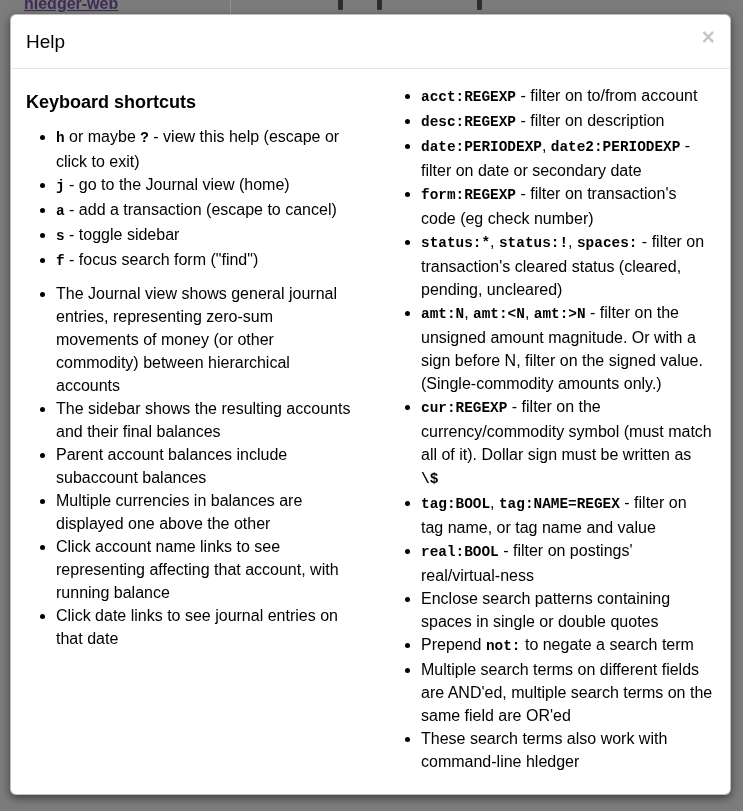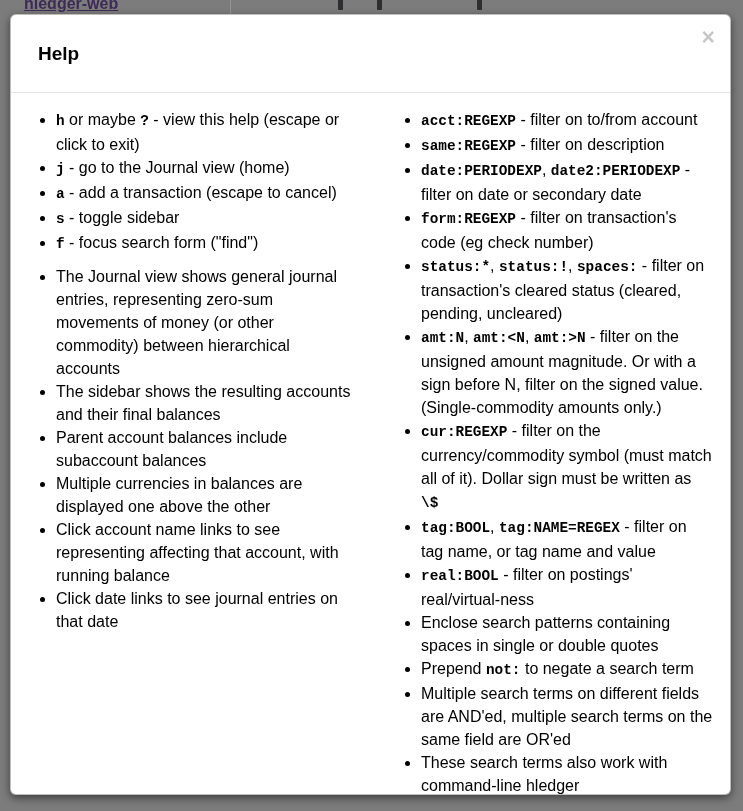--- a/index.html
+++ b/index.html
@@ -14,21 +14,21 @@
     color:#3d2b56;text-decoration:underline;}
   .vline{position:absolute;left:230px;top:0;width:1px;height:14px;background:#949494;}
   .stem{position:absolute;top:-2px;width:5px;height:12px;background:#2e2e31;border-radius:1px;}
   .stem1{left:338px;} .stem2{left:377px;} .stem3{left:477px;}
 
   
   .modal{position:absolute;left:10px;top:14px;width:721px;height:781px;box-sizing:border-box;
     background:#fff;border:1px solid rgba(0,0,0,.25);border-radius:6px;
     box-shadow:0 3px 9px rgba(0,0,0,.5);}
   .modal-header{position:relative;padding:13px 15px;border-bottom:1px solid #e5e5e5;}
-  .modal-title{margin:12px;font-size:19px;font-weight:700;line-height:27px;color:#000;}
+  .modal-title{margin:0;font-size:19px;font-weight:400;line-height:27px;color:#000;}
   .close{position:absolute;right:15px;top:11px;border:0;background:none;padding:0;
     font-family:"Liberation Sans",sans-serif;font-size:23px;font-weight:bold;line-height:1;
     color:#000;opacity:.22;cursor:pointer;text-shadow:0 1px 0 #fff;}
   .modal-body{box-sizing:border-box;min-height:727px;padding:15px 15px 20px;display:flex;}
   .col-left{width:330px;margin-right:35px;flex:none;}
   .col-right{width:322px;flex:none;}
   .section-heading{font-size:18px;font-weight:bold;line-height:21px;margin:14px 0 12px;color:#000;}
   .col-left .section-heading:first-child,
   .col-right .section-heading:first-child{margin-top:8px;}
   ul.help-list{margin:0 0 9px;padding-left:30px;list-style:disc;}
@@ -47,40 +47,41 @@
   <div class="stem stem3"></div>
 </div>
 
 <div class="modal">
   <div class="modal-header">
     <h4 class="modal-title">Help</h4>
     <button class="close">×</button>
   </div>
   <div class="modal-body">
     <div class="col-left">
+      <h3 class="section-heading">Keyboard shortcuts</h3>
       <ul class="help-list">
           <li><code>h</code> or maybe <code>?</code> - view this help (escape or click to exit)</li>
           <li><code>j</code> - go to the Journal view (home)</li>
           <li><code>a</code> - add a transaction (escape to cancel)</li>
           <li><code>s</code> - toggle sidebar</li>
           <li><code>f</code> - focus search form ("find")</li>
         </ul>
       <ul class="help-list">
           <li>The Journal view shows general journal entries, representing zero-sum movements of money (or other commodity) between hierarchical accounts</li>
           <li>The sidebar shows the resulting accounts and their final balances</li>
           <li>Parent account balances include subaccount balances</li>
           <li>Multiple currencies in balances are displayed one above the other</li>
           <li>Click account name links to see representing affecting that account, with running balance</li>
           <li>Click date links to see journal entries on that date</li>
         </ul>
     </div>
     <div class="col-right">
       <ul class="help-list">
           <li><code>acct:REGEXP</code> - filter on to/from account</li>
-          <li><code>same:REGEXP</code> - filter on description</li>
+          <li><code>desc:REGEXP</code> - filter on description</li>
           <li><code>date:PERIODEXP</code>, <code>date2:PERIODEXP</code> - filter on date or secondary date</li>
           <li><code>form:REGEXP</code> - filter on transaction's code (eg check number)</li>
           <li><code>status:*</code>, <code>status:!</code>, <code>spaces:</code> - filter on transaction's cleared status (cleared, pending, uncleared)</li>
           <li><code>amt:N</code>, <code>amt:&lt;N</code>, <code>amt:&gt;N</code> - filter on the unsigned amount magnitude. Or with a sign before N, filter on the signed value. (Single-commodity amounts only.)</li>
           <li><code>cur:REGEXP</code> - filter on the currency/commodity symbol (must match all of it). Dollar sign must be written as <code>\$</code></li>
           <li><code>tag:BOOL</code>, <code>tag:NAME=REGEX</code> - filter on tag name, or tag name and value</li>
           <li><code>real:BOOL</code> - filter on postings' real/virtual-ness</li>
           <li>Enclose search patterns containing spaces in single or double quotes</li>
           <li>Prepend <code>not:</code> to negate a search term</li>
           <li>Multiple search terms on different fields are AND'ed, multiple search terms on the same field are OR'ed</li>

